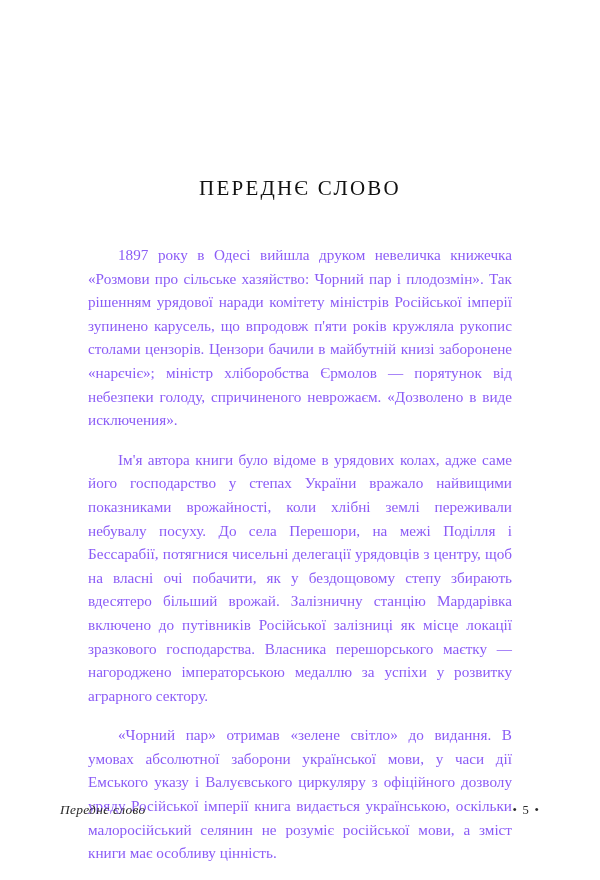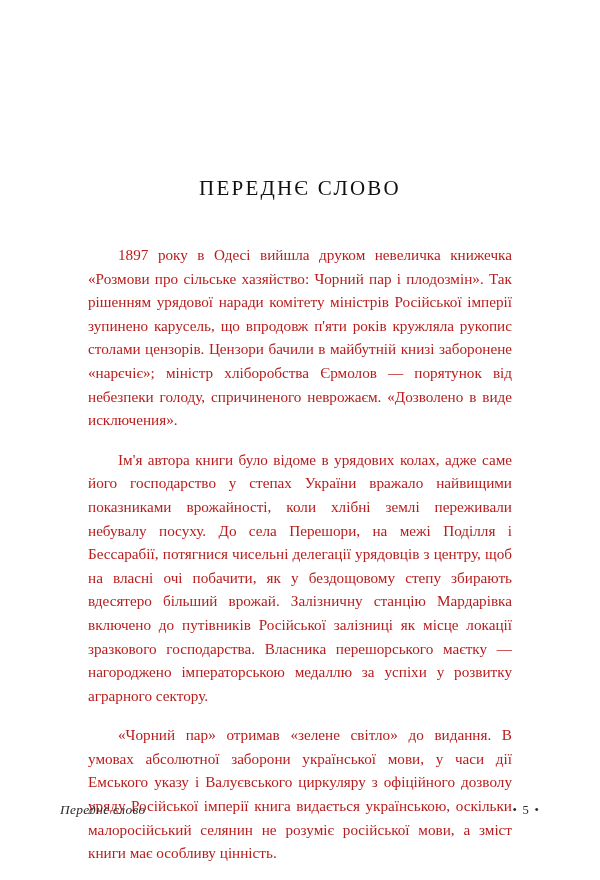--- a/index.html
+++ b/index.html
@@ -32,21 +32,21 @@
   }
   .body-text {
     margin-top: 42px;
   }
   .para {
     margin: 0;
     text-indent: 30px;
     text-align: justify;
     font-size: 15.2px;
     line-height: 23.6px;
-    color: #b91c1c;
+    color: #8b5cf6;
     hyphens: manual;
   }
   .para + .para {
     margin-top: 16px;
   }
   .footer {
     position: absolute;
     left: 60px;
     right: 60px;
     bottom: 62px;

